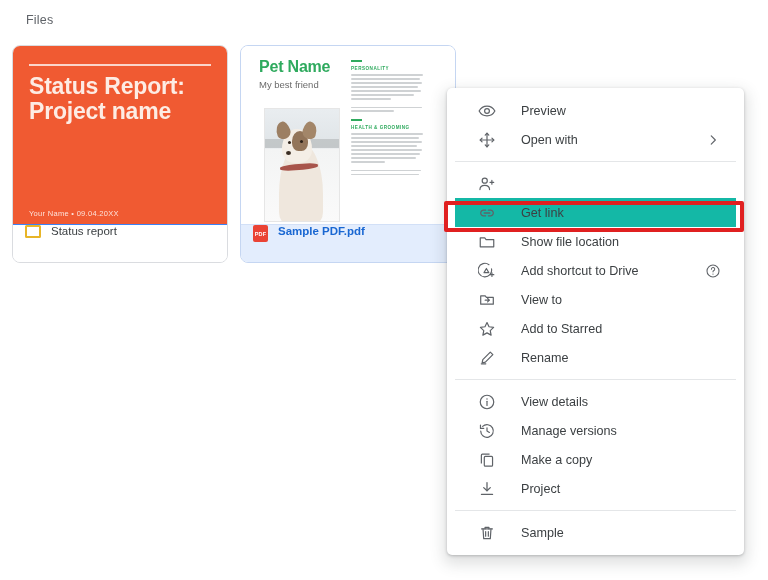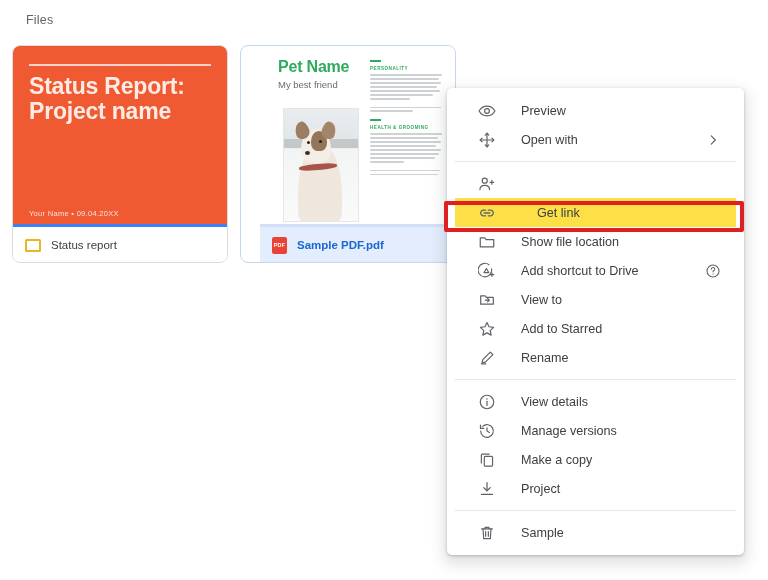--- a/index.html
+++ b/index.html
@@ -21,21 +21,21 @@
   
   .card {
     position: absolute;
     border: 1px solid #dadce0;
     border-radius: 8px;
     background: #fff;
     overflow: hidden;
   }
   #card-status { left: 12px; top: 45px; width: 216px; height: 218px; }
   #card-pdf   { left: 240px; top: 45px; width: 216px; height: 218px;
-                border-color: #c5d6f2; padding-left: 19px; }
+                border-color: #c5d6f2; }
 
   .thumb { position: relative; width: 100%; height: 178px; overflow: hidden; }
 
   
   .slide-orange { width: 100%; height: 100%; background: #f05a32; position: relative; }
   .slide-rule {
     position: absolute; left: 16px; top: 18px; width: 182px; height: 2px;
     background: rgba(255,255,255,.75);
   }
   .slide-title {
@@ -101,23 +101,23 @@
   .pdf-col { position: absolute; left: 110px; top: 14px; width: 72px; }
   .pdf-rule { width: 11px; height: 2px; background: #2faa5e; margin-bottom: 4px; }
   .pdf-sect { color: #2faa5e; font-size: 4.6px; font-weight: bold; letter-spacing: .5px; margin-bottom: 3px; }
   .pdf-lines { margin-bottom: 7px; }
   .pdf-line {
     height: 1.6px; background: #cfd2d4; border-radius: 1px; margin-bottom: 2.4px;
   }
 
   
   .card-foot {
-    display: flex; align-items: center; gap: 10px;
+    display: flex; align-items: flex-start; gap: 10px;
     height: 39px; padding: 0 12px;
-    border-top: 3px solid #3b82f6;
+    border-top: 1px solid #3b82f6;
     background: #fff;
   }
   #card-pdf .card-foot { background: #e3edfd; border-top-color: #d2e0f7; }
   .foot-name { font-size: 11.5px; color: #3c4043; white-space: nowrap; }
   #card-pdf .foot-name { color: #1967d2; font-weight: bold; }
 
   .icon-slides {
     width: 16px; height: 13px; border: 2px solid #e8b527; border-radius: 1.5px;
     background: #fff; flex: none;
   }
@@ -142,21 +142,21 @@
   .menu-item .mi-icon {
     width: 20px; height: 20px; flex: none; margin-right: 24px;
     display: flex; align-items: center; justify-content: center;
     color: #5f6368;
   }
   .menu-item .mi-label { flex: 1; white-space: nowrap; }
   .menu-item .mi-trail {
     width: 18px; height: 18px; display: flex; align-items: center;
     justify-content: center; color: #5f6368; flex: none;
   }
-  .menu-item.highlighted { background: #fde047; gap: 16px; }
+  .menu-item.highlighted { background: #14b8a6; }
   .menu-sep { height: 1px; background: #e4e6e8; margin: 7px 0; }
 
   
   #annotation-box {
     position: absolute; left: 444px; top: 201px; width: 300px; height: 31px;
     border: 4px solid #e02020; border-radius: 2px; z-index: 40; pointer-events: none;
   }
 </style>
 </head>
 <body>

